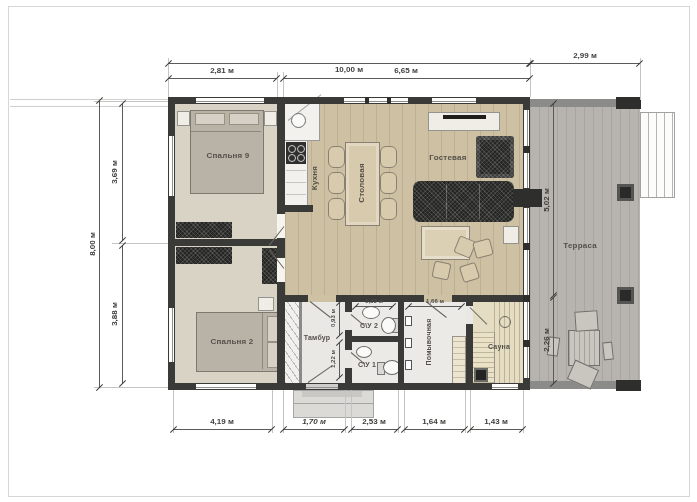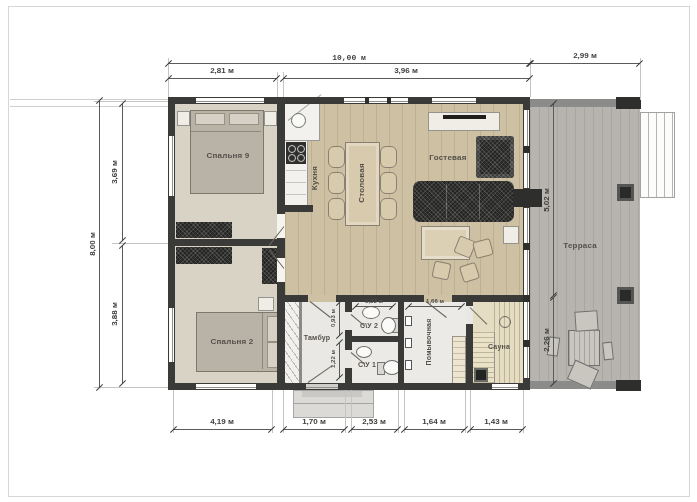--- a/index.html
+++ b/index.html
@@ -88,31 +88,31 @@
   <i class="dseg h" style="left:173px;top:429px;width:99px;"></i>
   <i class="dseg h" style="left:283px;top:429px;width:62px;"></i>
   <i class="dseg h" style="left:351px;top:429px;width:47px;"></i>
   <i class="dseg h" style="left:404px;top:429px;width:61px;"></i>
   <i class="dseg h" style="left:470px;top:429px;width:53px;"></i>
   <i class="dseg h" style="left:355px;top:306px;width:38px;"></i>
   <i class="dseg h" style="left:408px;top:306px;width:54px;"></i>
   <i class="dseg v" style="left:339px;top:303px;height:32px;"></i>
   <i class="dseg v" style="left:339px;top:343px;height:34px;"></i>
 
-  <span class="dlbl" style="left:349px;top:57px;font-family:Liberation Mono, monospace;">10,00 м</span>
+  <span class="dlbl" style="left:349px;top:69px;">10,00 м</span>
   <span class="dlbl" style="left:585px;top:55px;">2,99 м</span>
   <span class="dlbl" style="left:222px;top:70px;">2,81 м</span>
-  <span class="dlbl" style="left:406px;top:70px;">3,96 м</span>
+  <span class="dlbl" style="left:406px;top:70px;">6,65 м</span>
   <span class="dlblv" style="left:92px;top:244px;">8,00 м</span>
   <span class="dlblv" style="left:114px;top:172px;">3,69 м</span>
   <span class="dlblv" style="left:114px;top:314px;">3,88 м</span>
   <span class="dlblv" style="left:546px;top:200px;">5,02 м</span>
   <span class="dlblv" style="left:546px;top:340px;">2,26 м</span>
   <span class="dlbl" style="left:222px;top:421px;">4,19 м</span>
-  <span class="dlbl" style="left:314px;top:421px;">1,70 м</span>
+  <span class="dlbl" style="left:314px;top:421px;font-style:italic;">1,70 м</span>
   <span class="dlbl" style="left:374px;top:421px;">2,53 м</span>
   <span class="dlbl" style="left:434px;top:421px;">1,64 м</span>
   <span class="dlbl" style="left:496px;top:421px;">1,43 м</span>
   <span class="dlbl tiny" style="left:374px;top:301px;">1,33 м</span>
   <span class="dlbl tiny" style="left:435px;top:301px;">1,66 м</span>
   <span class="dlblv tiny" style="left:333px;top:318px;">0,93 м</span>
   <span class="dlblv tiny" style="left:333px;top:359px;">1,22 м</span>
 
   <i class="floor bedfloor" style="left:175px;top:104px;width:102px;height:135px;"></i>
   <i class="floor bedfloor" style="left:175px;top:246px;width:102px;height:137px;"></i>

